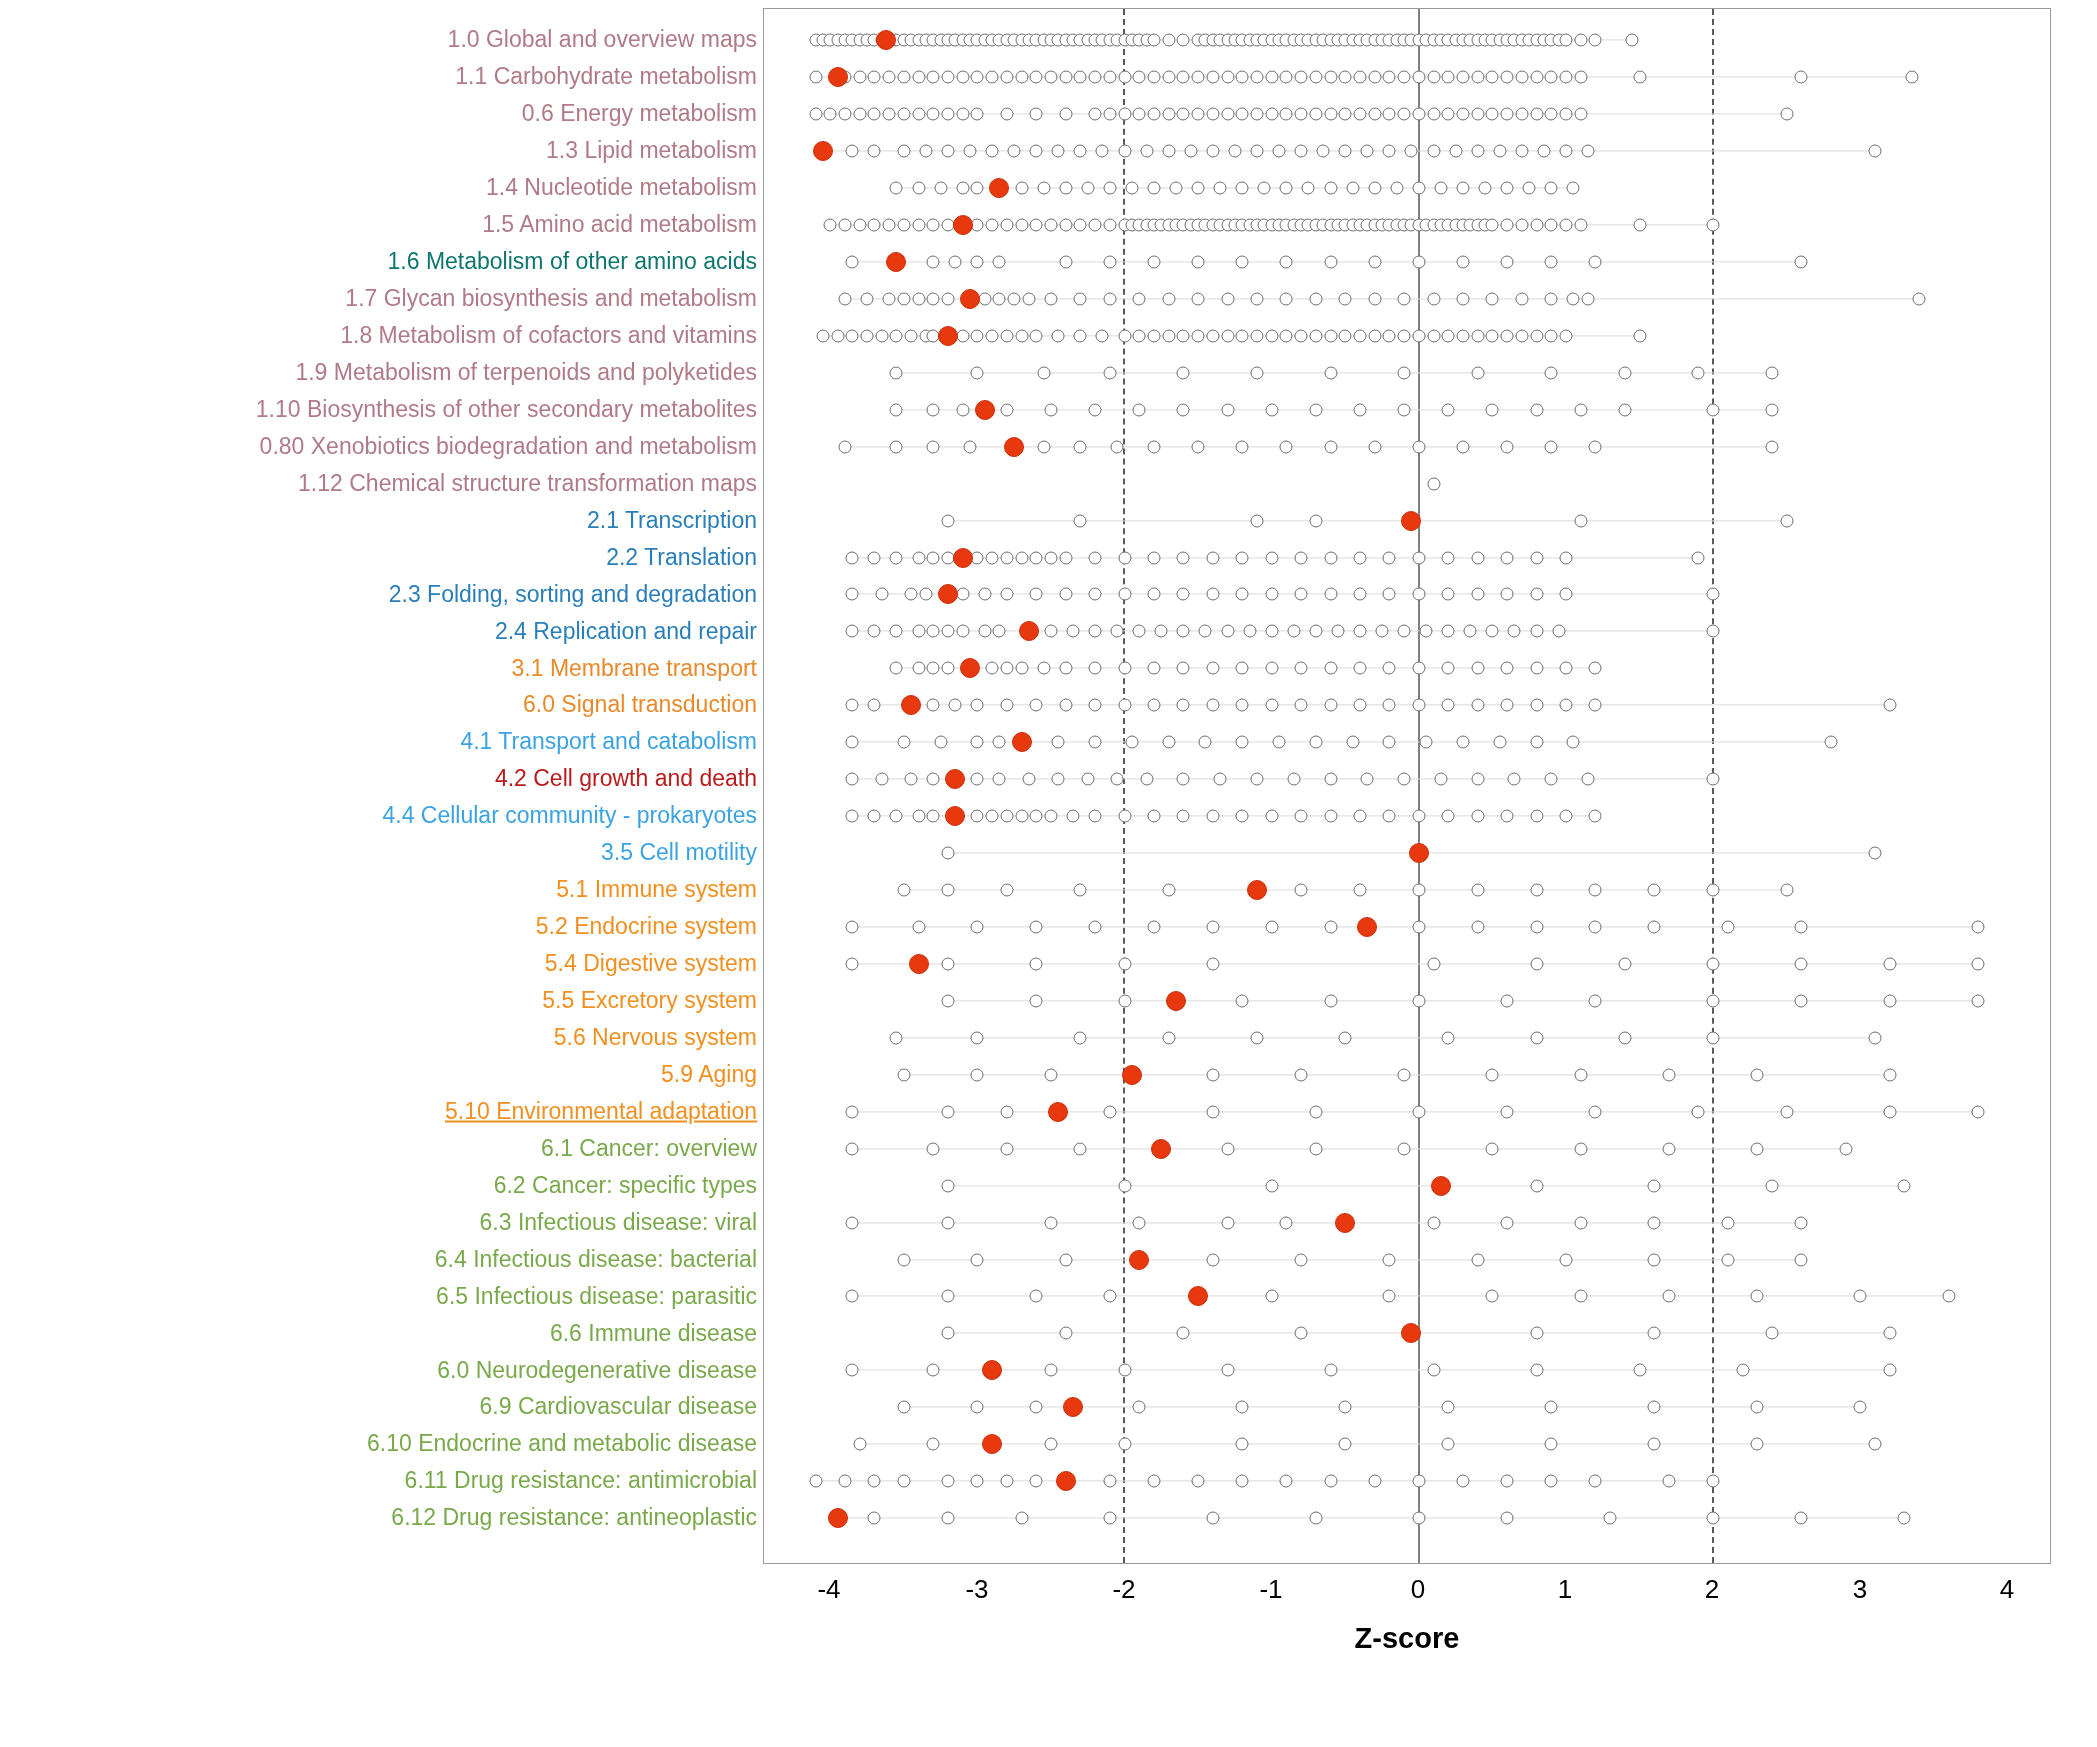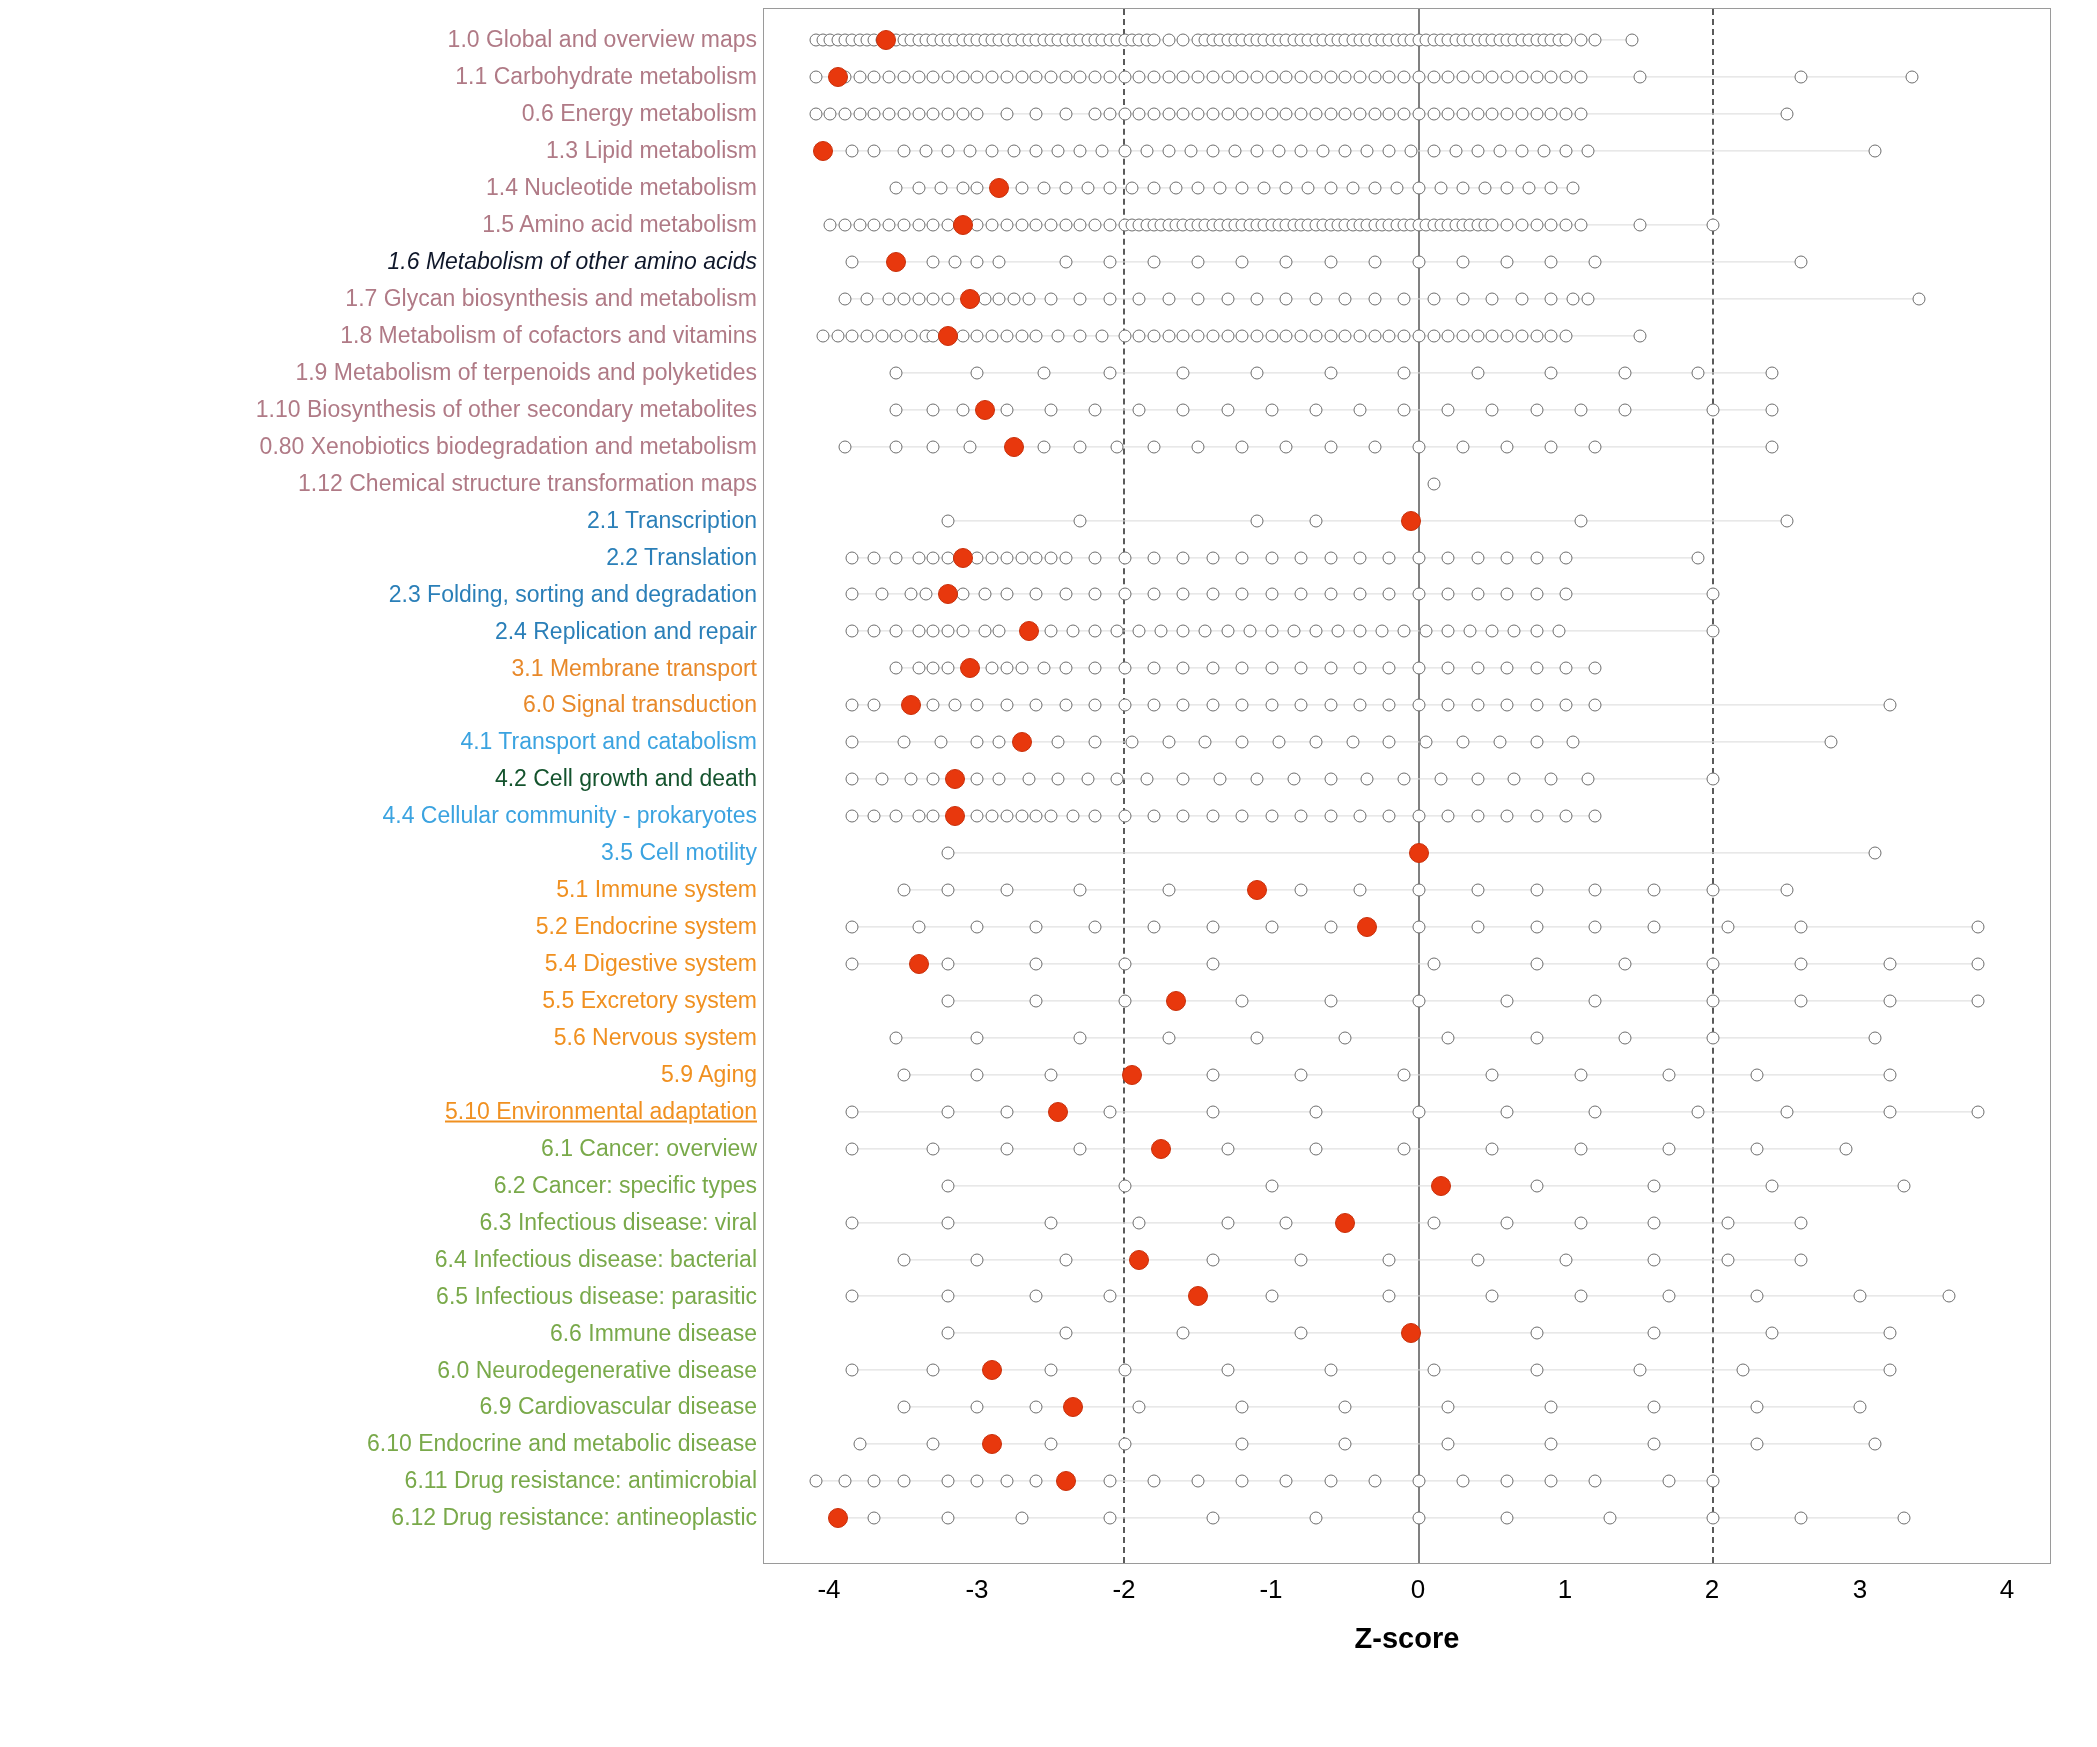--- a/index.html
+++ b/index.html
@@ -55,35 +55,35 @@
 <body>
 
 <div id="root">
   <div id="labels">
       <div class="cat-label" style="top: 39px; color: rgb(176, 122, 134);">1.0 Global and overview maps</div>
       <div class="cat-label" style="top: 76px; color: rgb(176, 122, 134);">1.1 Carbohydrate metabolism</div>
       <div class="cat-label" style="top: 113px; color: rgb(176, 122, 134);">0.6 Energy metabolism</div>
       <div class="cat-label" style="top: 150px; color: rgb(176, 122, 134);">1.3 Lipid metabolism</div>
       <div class="cat-label" style="top: 187px; color: rgb(176, 122, 134);">1.4 Nucleotide metabolism</div>
       <div class="cat-label" style="top: 224px; color: rgb(176, 122, 134);">1.5 Amino acid metabolism</div>
-      <div class="cat-label" style="top: 261px; color: #0f172a; font-style: italic;">1.6 Metabolism of other amino acids</div>
+      <div class="cat-label" style="top: 261px; color: #0f766e;">1.6 Metabolism of other amino acids</div>
       <div class="cat-label" style="top: 298px; color: rgb(176, 122, 134);">1.7 Glycan biosynthesis and metabolism</div>
       <div class="cat-label" style="top: 335px; color: rgb(176, 122, 134);">1.8 Metabolism of cofactors and vitamins</div>
       <div class="cat-label" style="top: 372px; color: rgb(176, 122, 134);">1.9 Metabolism of terpenoids and polyketides</div>
       <div class="cat-label" style="top: 409px; color: rgb(176, 122, 134);">1.10 Biosynthesis of other secondary metabolites</div>
       <div class="cat-label" style="top: 446px; color: rgb(176, 122, 134);">0.80 Xenobiotics biodegradation and metabolism</div>
       <div class="cat-label" style="top: 483px; color: rgb(176, 122, 134);">1.12 Chemical structure transformation maps</div>
       <div class="cat-label" style="top: 520px; color: rgb(42, 127, 184);">2.1 Transcription</div>
       <div class="cat-label" style="top: 557px; color: rgb(42, 127, 184);">2.2 Translation</div>
       <div class="cat-label" style="top: 594px; color: rgb(42, 127, 184);">2.3 Folding, sorting and degradation</div>
       <div class="cat-label" style="top: 631px; color: rgb(42, 127, 184);">2.4 Replication and repair</div>
       <div class="cat-label" style="top: 668px; color: rgb(232, 137, 42);">3.1 Membrane transport</div>
       <div class="cat-label" style="top: 704px; color: rgb(232, 137, 42);">6.0 Signal transduction</div>
       <div class="cat-label" style="top: 741px; color: rgb(59, 163, 224);">4.1 Transport and catabolism</div>
-      <div class="cat-label" style="top: 778px; color: #14532d; text-align: right;">4.2 Cell growth and death</div>
+      <div class="cat-label" style="top: 778px; color: #b91c1c; text-align: right;">4.2 Cell growth and death</div>
       <div class="cat-label" style="top: 815px; color: rgb(59, 163, 224);">4.4 Cellular community - prokaryotes</div>
       <div class="cat-label" style="top: 852px; color: rgb(59, 163, 224);">3.5 Cell motility</div>
       <div class="cat-label" style="top: 889px; color: rgb(240, 144, 32);">5.1 Immune system</div>
       <div class="cat-label" style="top: 926px; color: rgb(240, 144, 32);">5.2 Endocrine system</div>
       <div class="cat-label" style="top: 963px; color: rgb(240, 144, 32);">5.4 Digestive system</div>
       <div class="cat-label" style="top: 1000px; color: rgb(240, 144, 32);">5.5 Excretory system</div>
       <div class="cat-label" style="top: 1037px; color: rgb(240, 144, 32);">5.6 Nervous system</div>
       <div class="cat-label" style="top: 1074px; color: rgb(240, 144, 32);">5.9 Aging</div>
       <div class="cat-label" style="top: 1111px; color: rgb(240, 144, 32); text-decoration: underline;">5.10 Environmental adaptation</div>
       <div class="cat-label" style="top: 1148px; color: rgb(121, 169, 74);">6.1 Cancer: overview</div>

